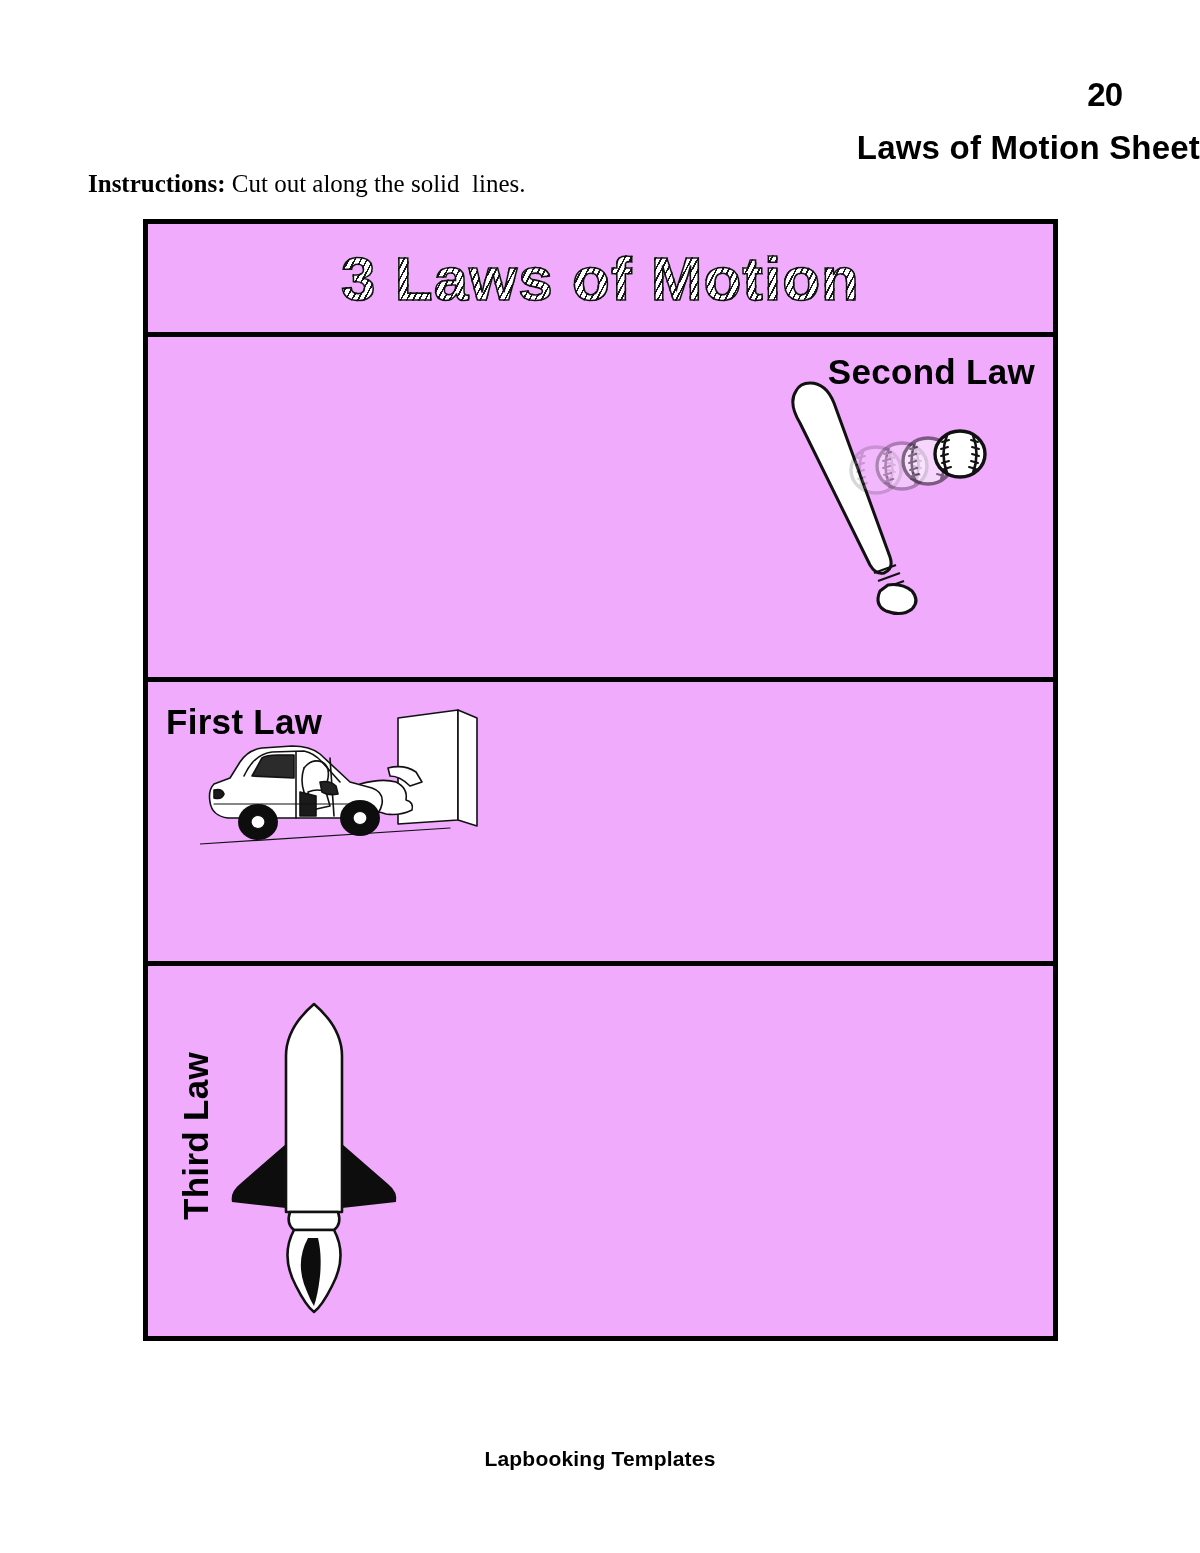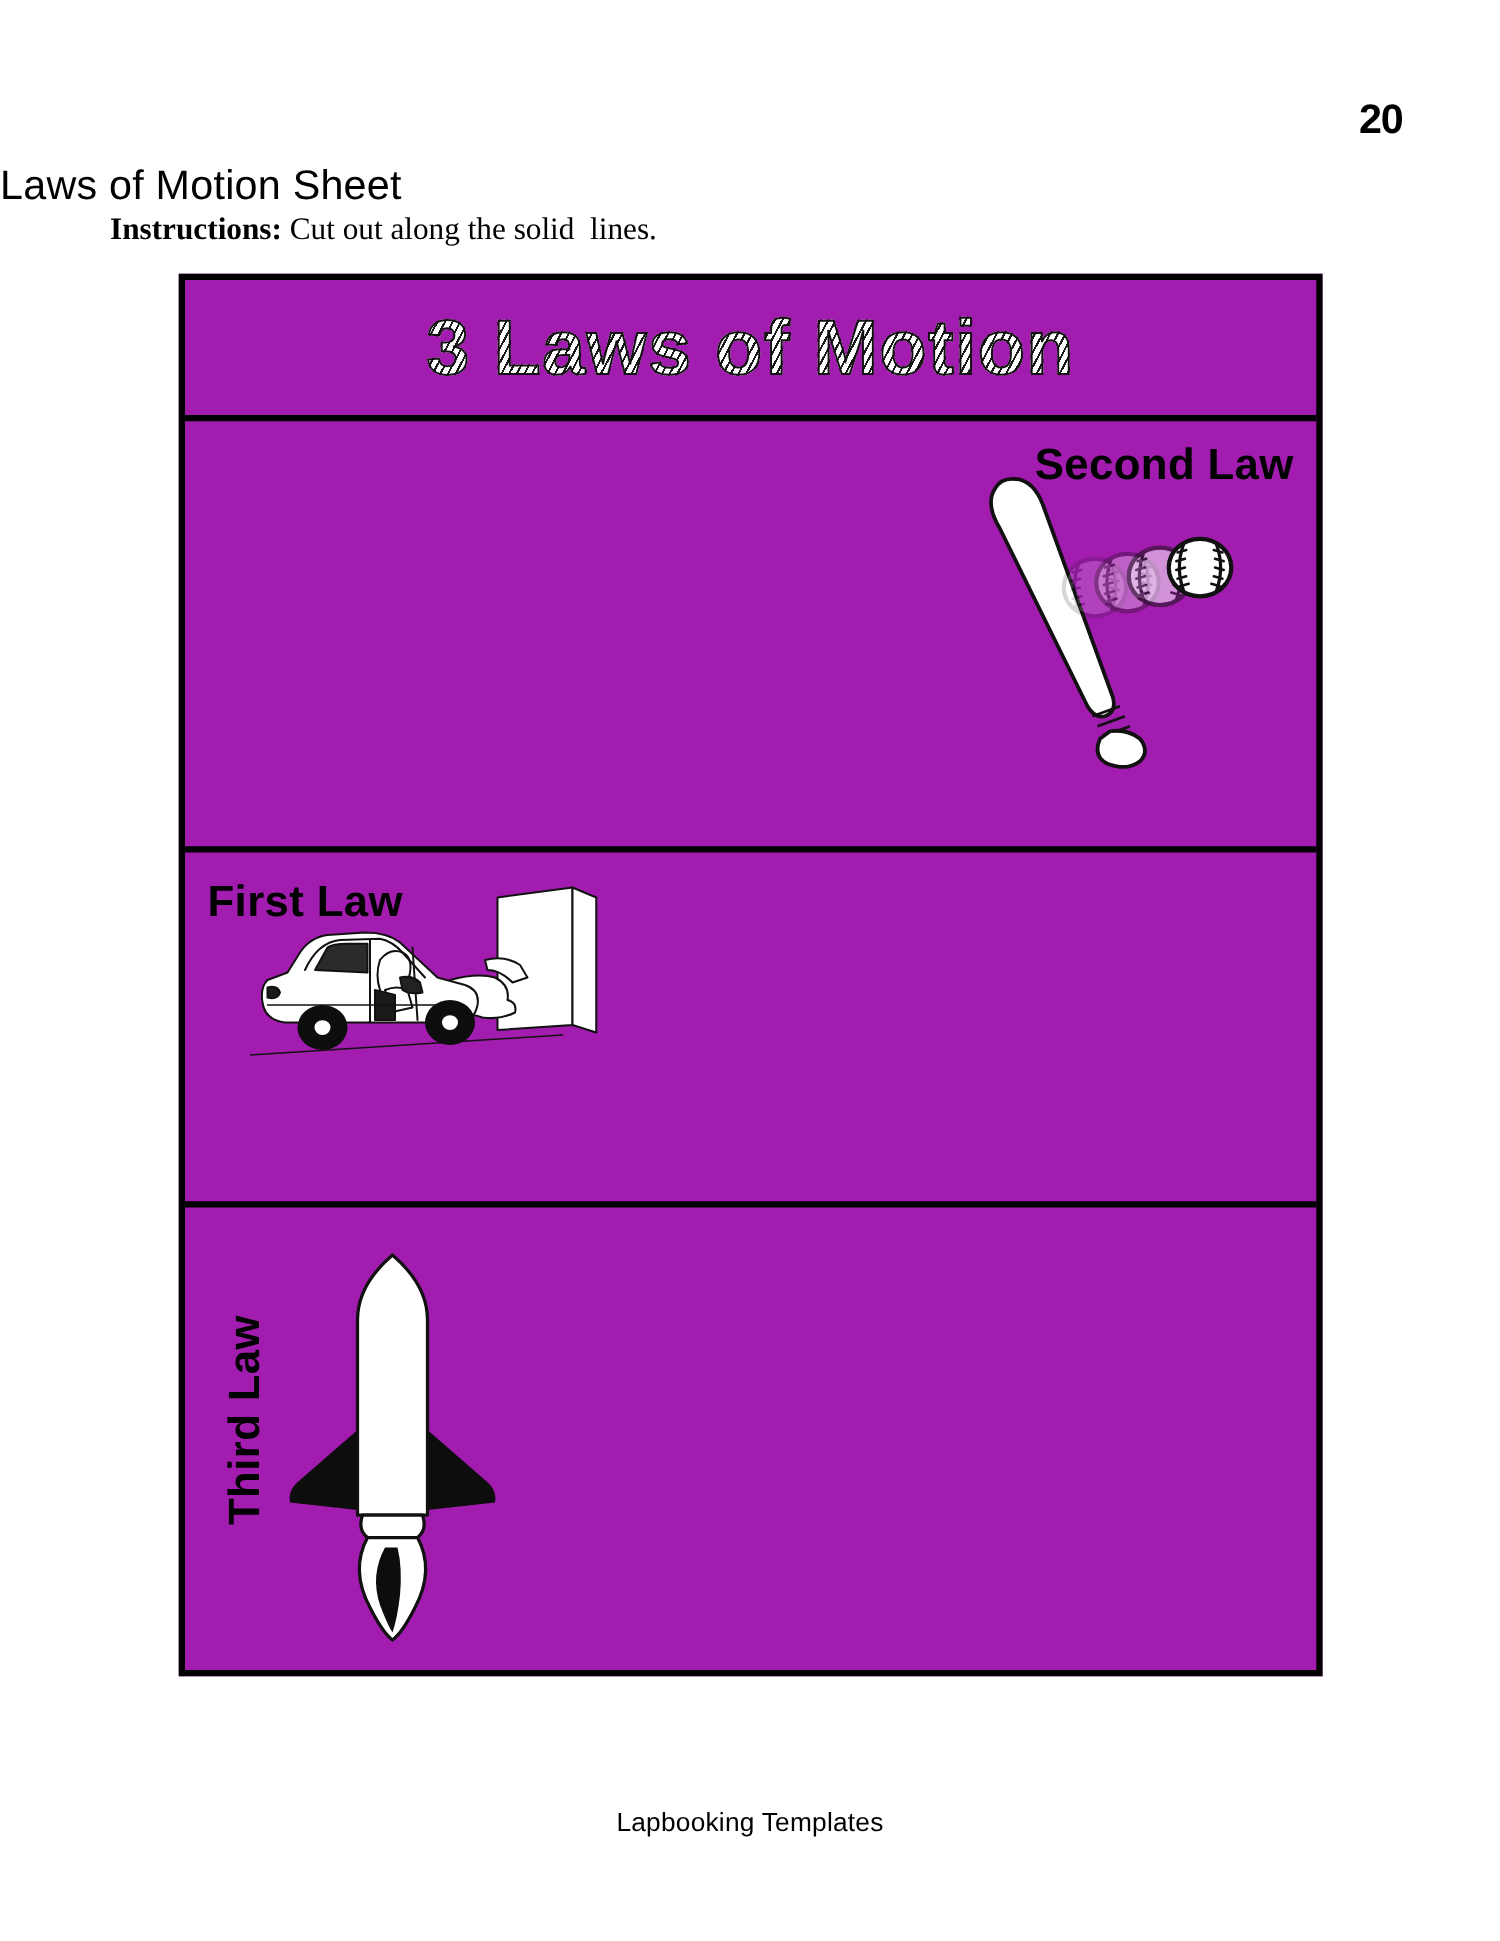--- a/index.html
+++ b/index.html
@@ -55,23 +55,23 @@
     letter-spacing: -1px;
     line-height: 38px;
   }
 
   
   .sheet-title {
     position: absolute;
     left: 0;
     top: 128px;
     width: 1200px;
-    text-align: left;
+    text-align: right;
     font-size: 33px;
-    font-weight: 400;
+    font-weight: 700;
     letter-spacing: 0.2px;
     line-height: 40px;
   }
   .instructions {
     position: absolute;
     left: 88px;
     top: 169px;
     font-family: "Liberation Serif", serif;
     font-size: 25px;
     line-height: 30px;
@@ -81,21 +81,21 @@
 
   
   .frame {
     position: absolute;
     left: 143px;
     top: 219px;
     width: 915px;
     height: 1122px;
     border: 5px solid #000000;
     box-sizing: border-box;
-    background: #a21caf;
+    background: #f0abfc;
   }
   .panel {
     position: relative;
     box-sizing: border-box;
     width: 100%;
     overflow: hidden;
   }
   .panel-title { height: 113px; border-bottom: 5px solid #000; }
   .panel-first { height: 284px; border-bottom: 5px solid #000; }
   .panel-second { height: 345px; border-bottom: 5px solid #000; }
@@ -152,21 +152,21 @@
   .illus svg { display: block; width: 100%; height: 100%; }
 
   
   .footer {
     position: absolute;
     left: 0;
     top: 1446px;
     width: 1200px;
     text-align: center;
     font-size: 21px;
-    font-weight: 400;
+    font-weight: 700;
     letter-spacing: 0.2px;
     line-height: 26px;
   }
 </style>
 </head>
 <body>
 
 <div class="page-header">
   <div class="page-number">20</div>
 </div>

